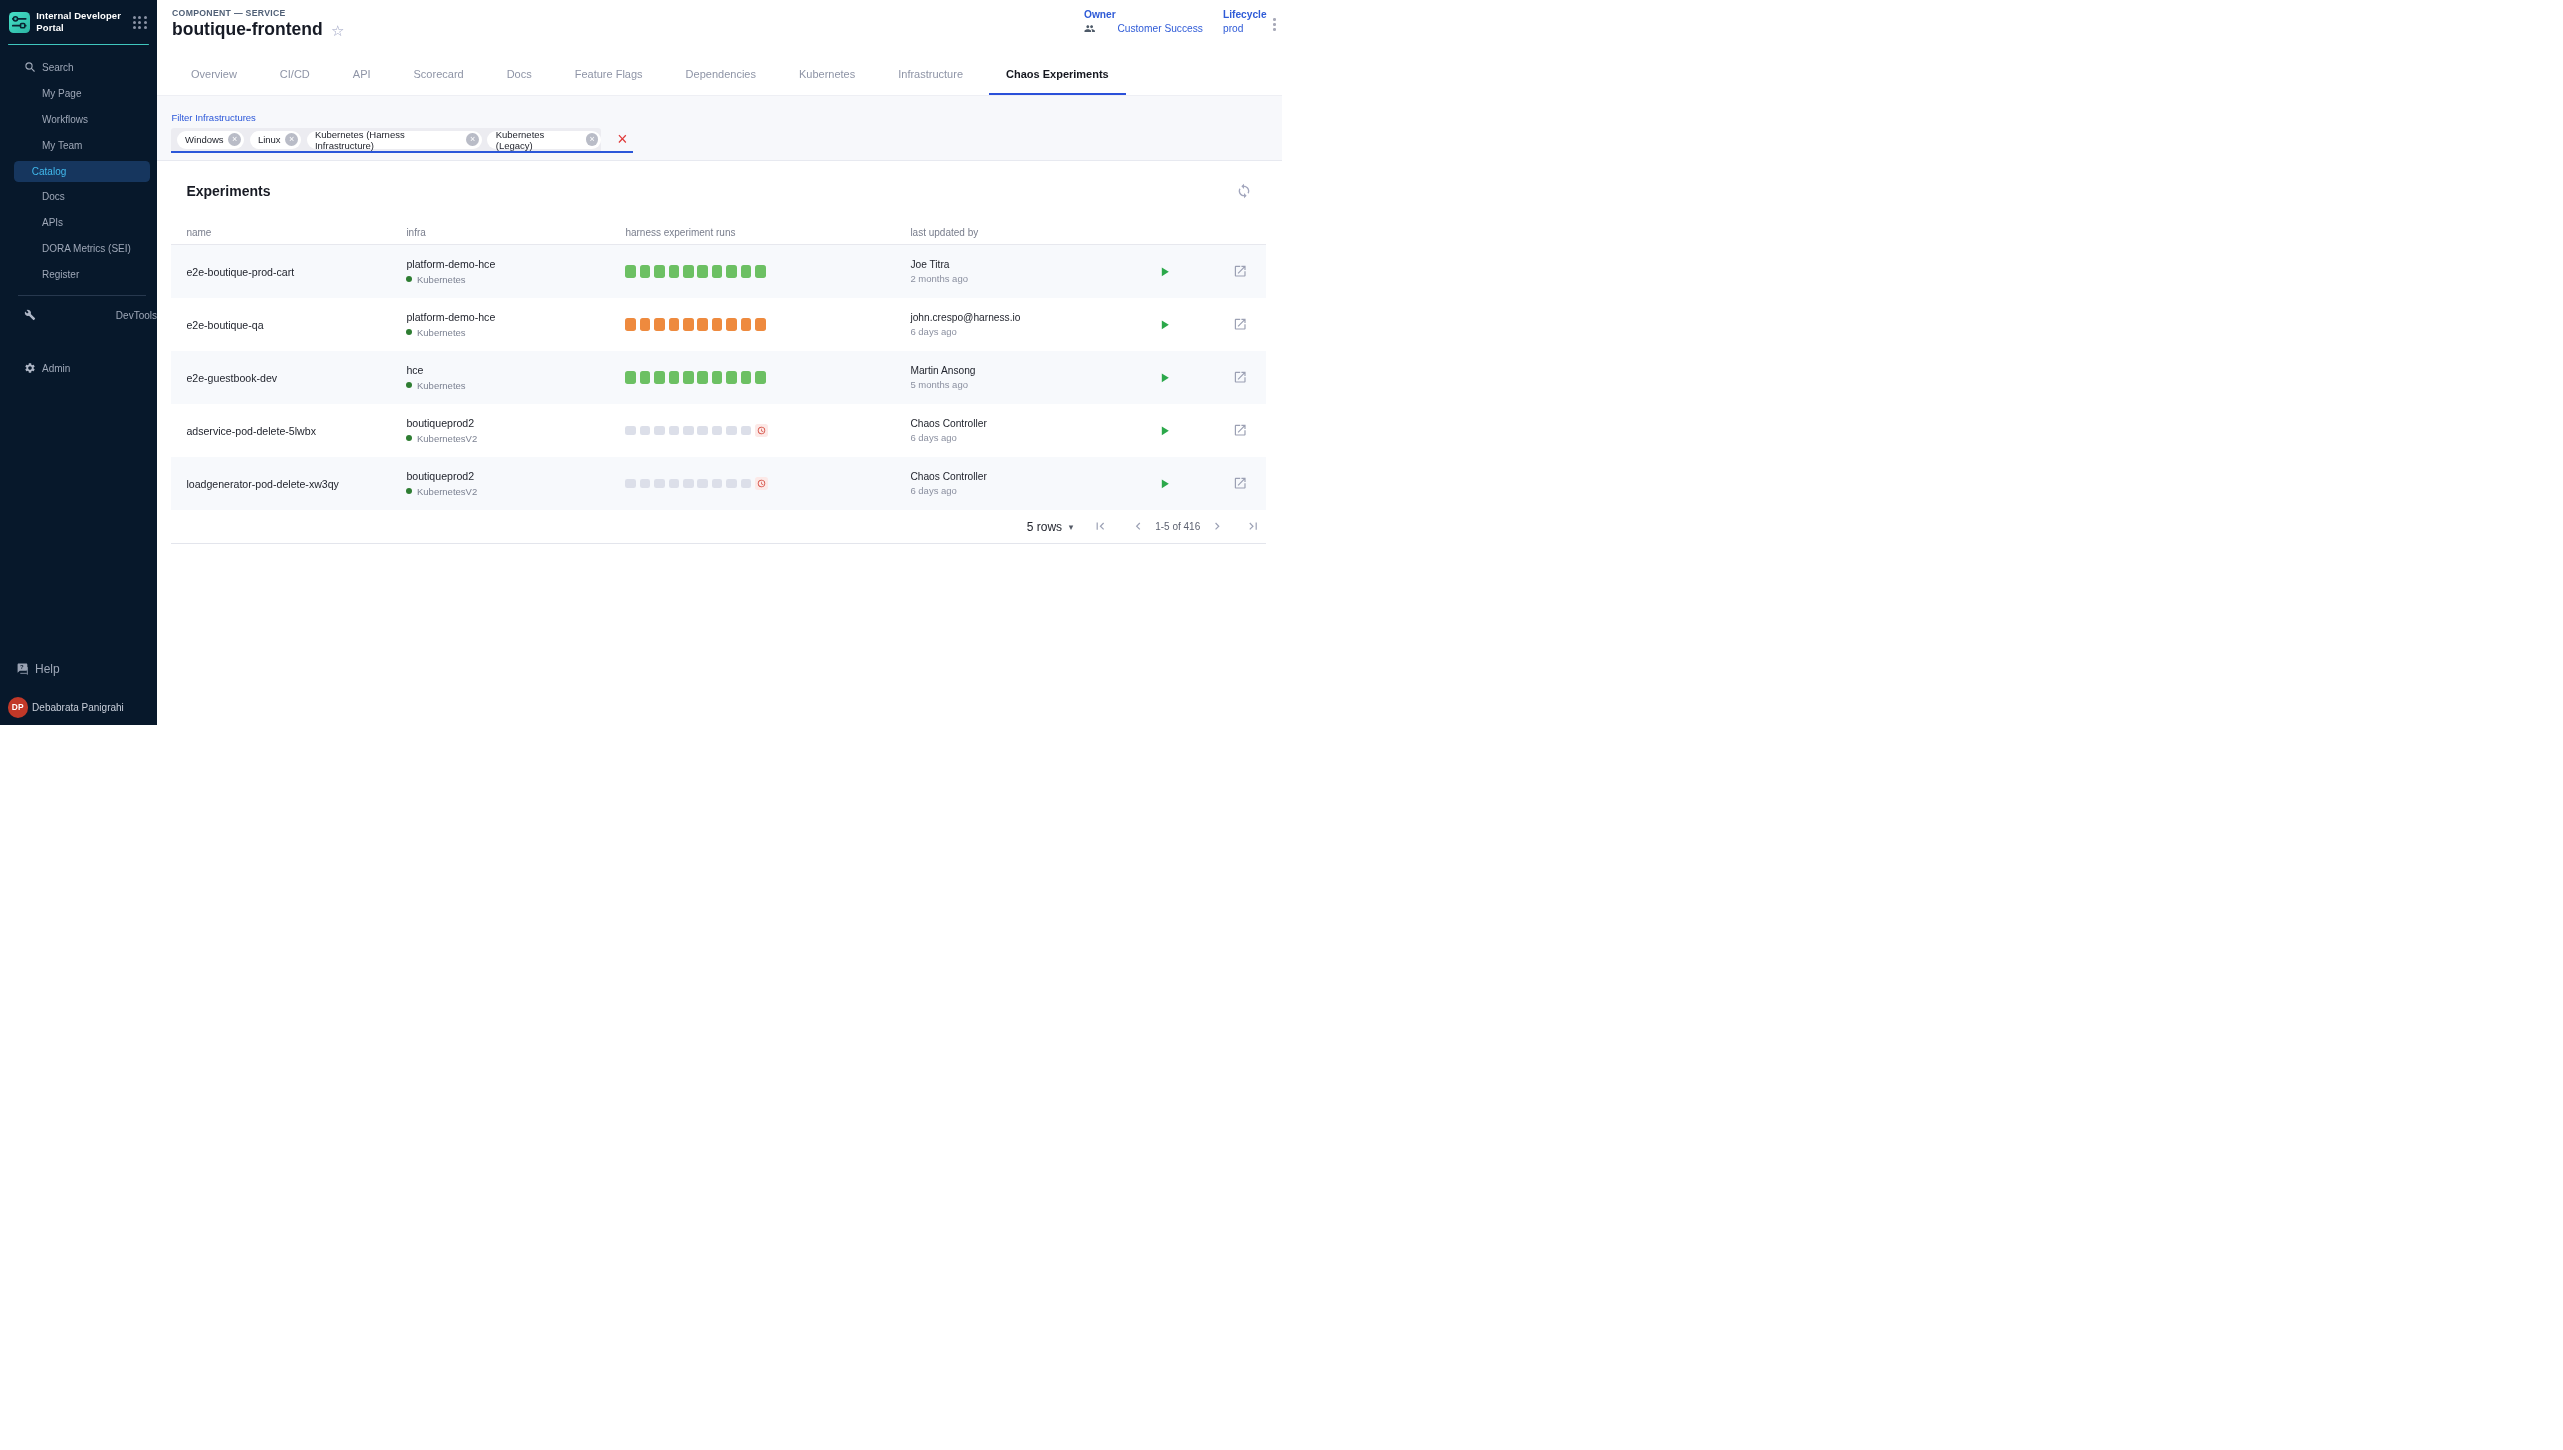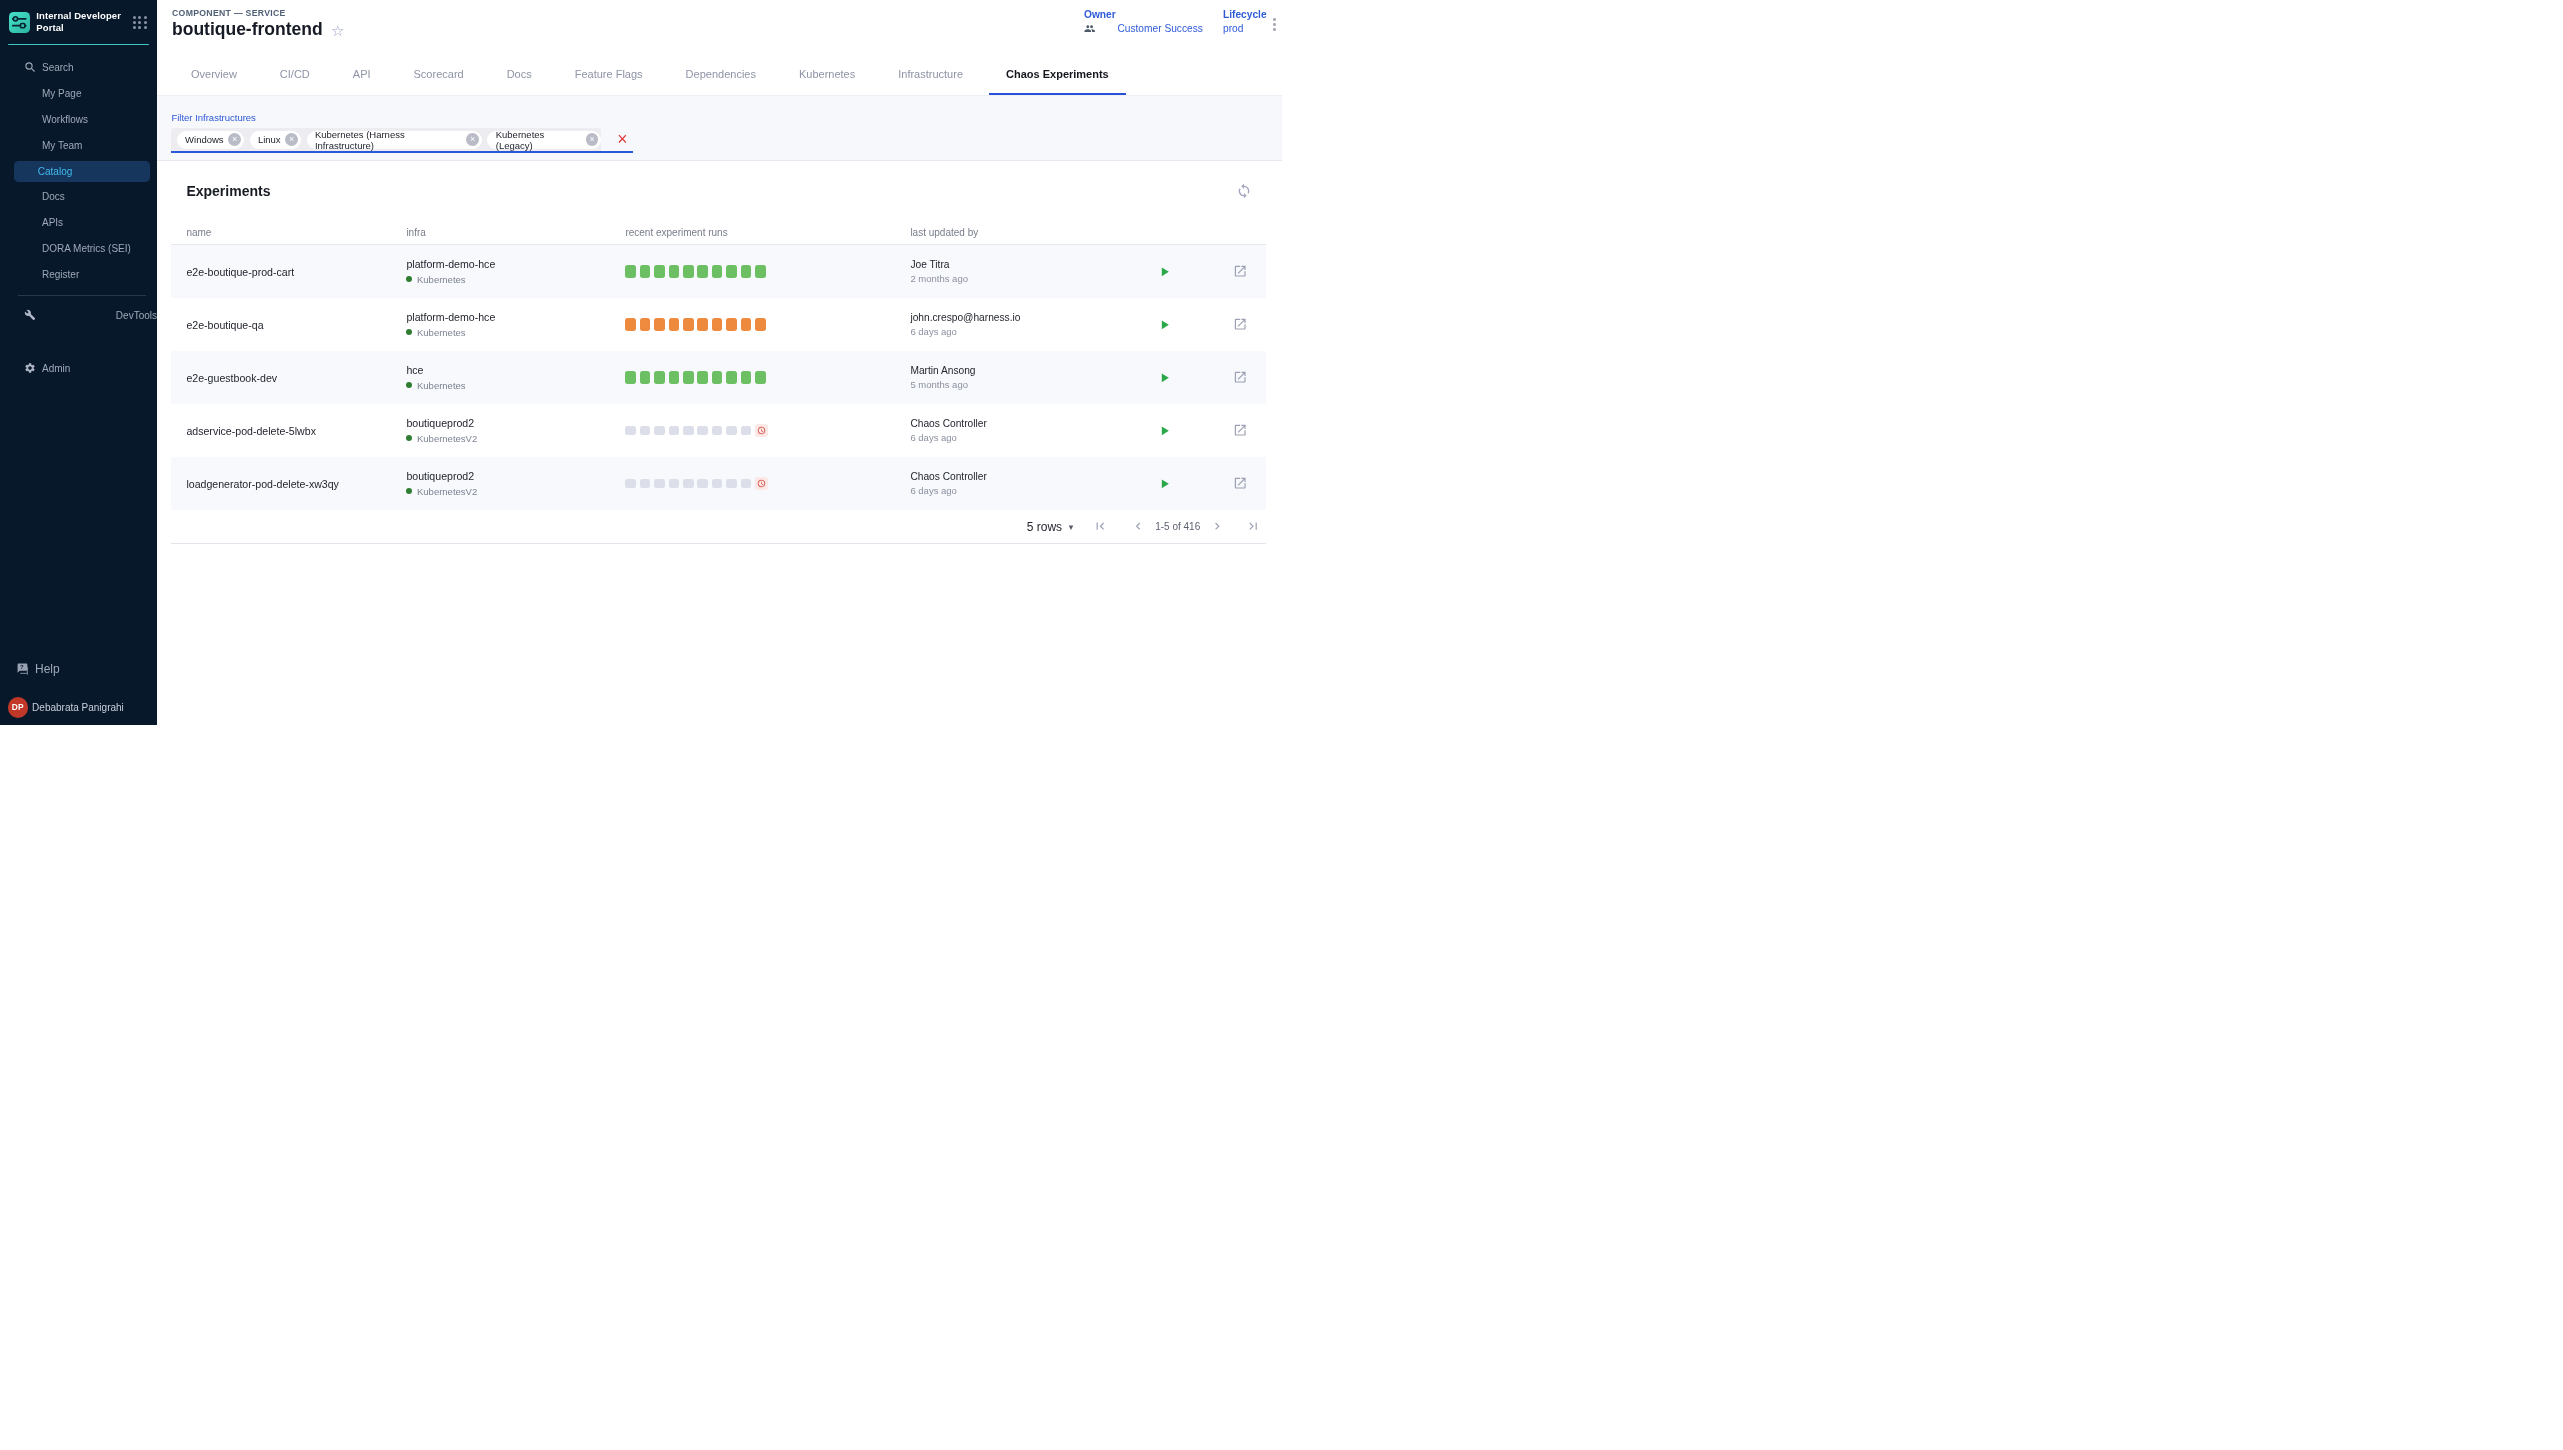--- a/index.html
+++ b/index.html
@@ -19,21 +19,21 @@
              display:flex; align-items:center; justify-content:center; }
   .sb-title { flex:1; font-size:9.5px; line-height:1.3; font-weight:700; color:#ffffff; letter-spacing:0.1px; }
   .sb-grid { display:grid; grid-template-columns:repeat(3,3px); grid-gap:2.3px; padding:1.5px; cursor:pointer; }
   .sb-grid i { width:3px; height:3px; border-radius:50%; background:#8A93A5; }
   .sb-topline { height:1.5px; background:#3FC6BE; margin:1.5px 7.6px 6px 7.6px; border-radius:1.5px; }
 
   .sb-nav { padding-top:3px; font-size:10px;margin-left:7px; }
   .sb-item { height:26px; display:flex; align-items:center; color:#9FA8B8; position:relative;
              padding-left:35px; cursor:pointer; white-space:nowrap; }
   .sb-item .sb-ico { position:absolute; left:23px; top:50%; transform:translate(-50%,-50%); display:flex; }
-  .sb-item.active { height:21px; margin:2.3px 6.8px; padding-left:24px; background:#16365E; border-radius:4.6px; color:#41B9EC; }
+  .sb-item.active { height:21px; margin:2.3px 6.8px; padding-left:18px; background:#16365E; border-radius:4.6px; color:#41B9EC; }
   .sb-div { height:0.8px; background:#27384E; margin:6.8px 10.6px; }
   .sb-item.devtools { margin-top:1.5px;justify-content:flex-end; }
   .sb-item.admin { margin-top:27px; }
 
   .sb-bottom { margin-top:auto; padding-bottom:4.6px; }
   .sb-user { height:26px; display:flex; align-items:center; gap:4px; padding-left:7.6px; margin-top:12px; cursor:pointer; }
   .avatar { width:20.5px; height:20.5px; border-radius:50%; background:#C13828; color:#fff; font-size:8.4px; font-weight:700;
             display:flex; align-items:center; justify-content:center; letter-spacing:0.2px; }
   .sb-user .uname { font-size:10px; color:#C9CFDA; }
 
@@ -292,21 +292,21 @@
           <div class="refresh-btn">
             <svg width="16" height="16" viewBox="0 0 24 24" fill="#A2A6BD">
               <path d="M12 4V1L8 5l4 4V6c3.31 0 6 2.69 6 6 0 1.01-.25 1.97-.7 2.8l1.46 1.46C19.54 15.03 20 13.57 20 12c0-4.42-3.58-8-8-8zm0 14c-3.31 0-6-2.69-6-6 0-1.01.25-1.97.7-2.8L5.24 7.74C4.46 8.97 4 10.43 4 12c0 4.42 3.58 8 8 8v3l4-4-4-4v3z"></path>
             </svg>
           </div>
         </div>
 
         <div class="thead">
           <div class="col-name">name</div>
           <div class="col-infra">infra</div>
-          <div class="col-runs">recent experiment runs</div>
+          <div class="col-runs">harness experiment runs</div>
           <div class="col-upd">last updated by</div>
           <div class="col-actions"></div>
         </div>
 
         <div class="tbody" id="tbody">
             <div class="trow">
               <div class="col-name cell-name">e2e-boutique-prod-cart</div>
               <div class="col-infra">
                 <div class="infra-main">platform-demo-hce</div>
                 <div class="infra-sub">

